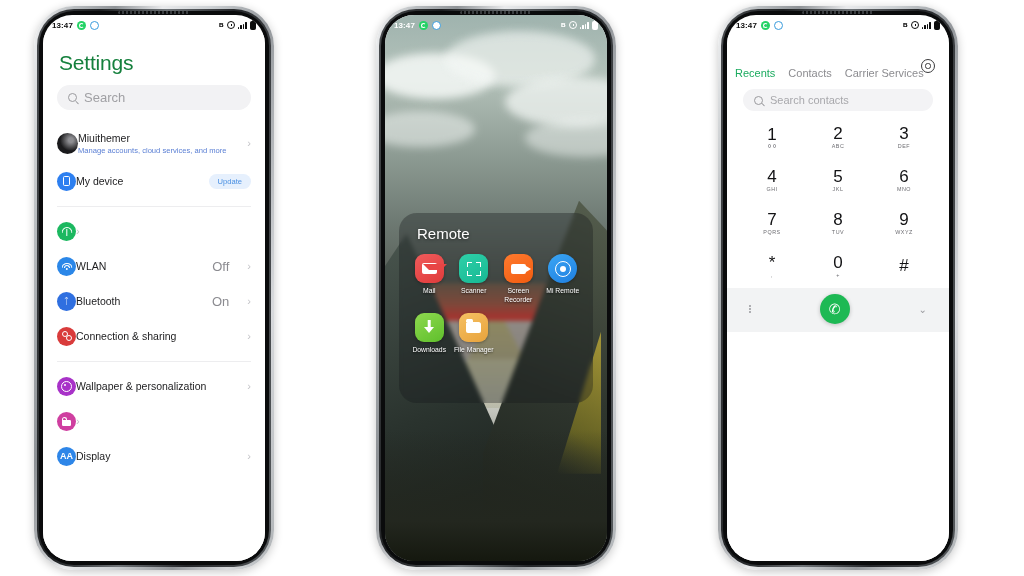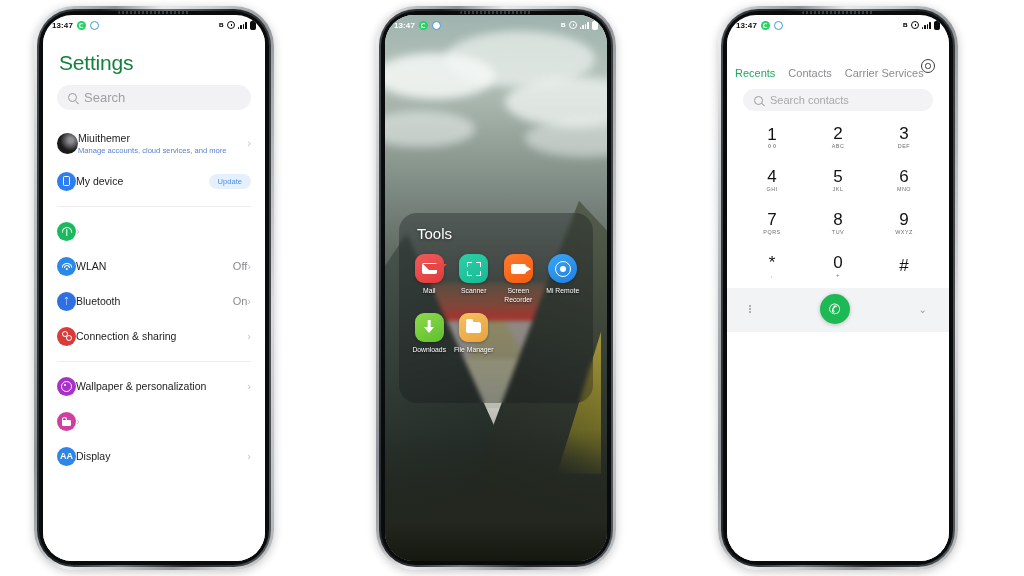--- a/index.html
+++ b/index.html
@@ -80,21 +80,21 @@
   .search-ph{ font-size:13px; color:#a0a0a4; }
 
   .set-list{ flex:1; overflow:hidden; }
   .divider{ height:1px; background:#ededef; margin:7px 14px; }
   .row{ display:flex; align-items:center; padding:8px 14px; min-height:34px; }
   .row .ic{ width:19px; height:19px; border-radius:50%; flex:none; position:relative;
      display:flex; align-items:center; justify-content:center; color:#fff; font-size:9px;}
   .row .txt{ flex:1; min-width:0; }
   .row .lbl{ font-size:10.5px; color:#1c1c1e; line-height:1.25; }
   .row .sub{ font-size:7.6px; color:#5a7fd4; line-height:1.25; margin-top:1px; }
-  .row .val{ font-size:11px; color:#8b8b90; margin-right:0; }
+  .row .val{ font-size:13px; color:#8b8b90; margin-right:18px; }
   .chev{ color:#c3c3c7; font-size:11px; line-height:1; flex:none; }
   .badge{ background:#e6f0fd; color:#4a90e2; font-size:7.6px; border-radius:9px;
      padding:3px 9px; }
   .avatar{ width:21px; height:21px; border-radius:50%;
      background:radial-gradient(circle at 66% 34%,#8e8e92 0 12%,#1a1a1c 55%); flex:none;}
 
   .ic-device{ background:#2d7ff0; }
   .ic-device i{ width:7px; height:10px; border:1.2px solid #fff; border-radius:1.6px; display:block;}
   .ic-sim{ background:#1cb860; }
   .ic-wlan{ background:#2b87e8; }
@@ -417,21 +417,21 @@
                 <i></i>
                 <i></i>
                 <i></i>
                 <i></i>
               </span>
             <span class="batt"></span>
           </div>
         </div>
 
         <div class="folder">
-          <div class="folder-title">Tools</div>
+          <div class="folder-title">Remote</div>
           <div class="appgrid">
 
             <div class="app">
               <span class="appic a-mail">
                   <span class="env"></span>
                 </span>
               <span class="appname">Mail</span>
             </div>
 
             <div class="app">

